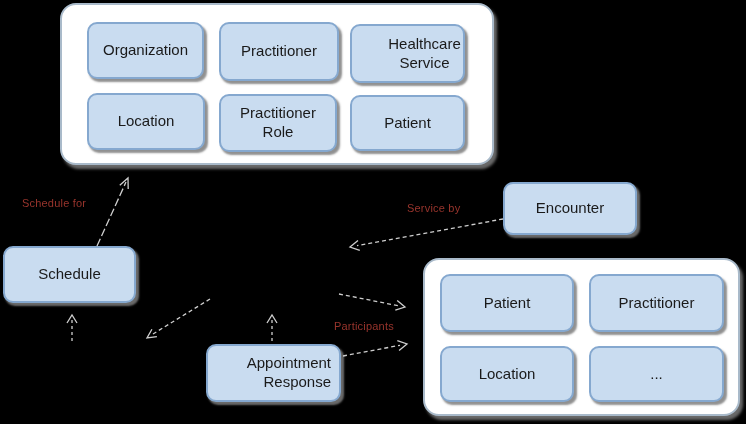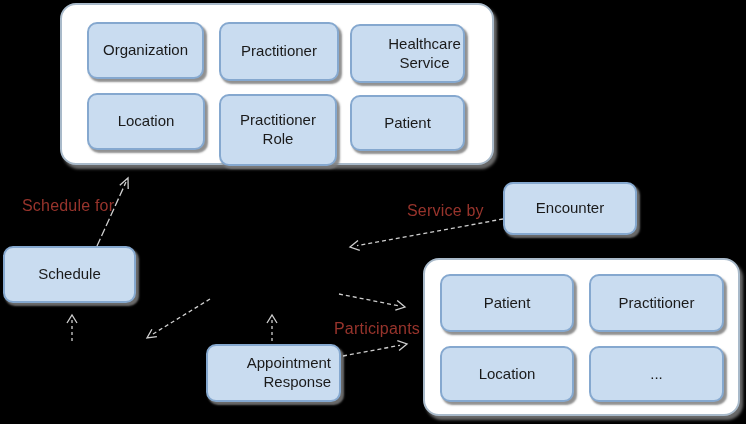--- a/index.html
+++ b/index.html
@@ -25,39 +25,39 @@
   }
   .node{
     position:absolute;display:flex;align-items:center;justify-content:center;
     text-align:center;background:var(--box-fill);
     border:2px solid var(--box-border);border-radius:10px;
     box-shadow:2.5px 3px 2px rgba(125,125,125,0.85);
     box-sizing:border-box;color:var(--box-text);
     font-size:15px;line-height:1.25;padding:2px 8px;
   }
   .rel-label{
-    position:absolute;font-size:16px;color:var(--label-color);
+    position:absolute;font-size:11px;color:var(--label-color);
     white-space:nowrap;letter-spacing:0.2px;
   }
   svg.arrows{position:absolute;left:0;top:0;pointer-events:none;}
   svg.arrows line, svg.arrows polyline{
     stroke:var(--line-color);stroke-width:1.3;fill:none;
   }
 </style>
 </head>
 <body>
 
 <div class="canvas">
 
   <div class="group" style="left:60px;top:3px;width:434px;height:162px;">
     <div class="node" style="left:25px;top:17px;width:117px;height:57px;">Organization</div>
     <div class="node" style="left:157px;top:17px;width:120px;height:59px;">Practitioner</div>
     <div class="node" style="left:288px;top:19px;width:115px;height:59px;padding-left:42px;">Healthcare Service</div>
     <div class="node" style="left:25px;top:88px;width:118px;height:57px;">Location</div>
-    <div class="node" style="left:157px;top:89px;width:118px;height:72px;">Practitioner Role</div>
+    <div class="node" style="left:157px;top:89px;width:118px;height:58px;">Practitioner Role</div>
     <div class="node" style="left:288px;top:90px;width:115px;height:56px;">Patient</div>
   </div>
 
   <div class="node" style="left:3px;top:246px;width:133px;height:57px;">Schedule</div>
   <div class="node" style="left:206px;top:344px;width:135px;height:58px;text-align:right;">Appointment Response</div>
   <div class="node" style="left:503px;top:182px;width:134px;height:53px;">Encounter</div>
 
   <div class="group" style="left:423px;top:258px;width:317px;height:158px;">
     <div class="node" style="left:15px;top:14px;width:134px;height:58px;">Patient</div>
     <div class="node" style="left:164px;top:14px;width:135px;height:58px;">Practitioner</div>

